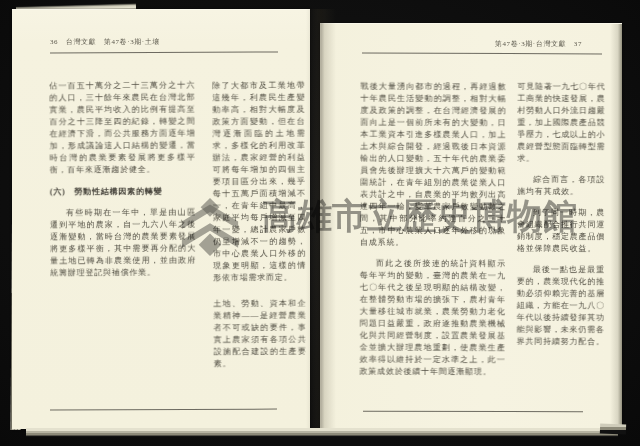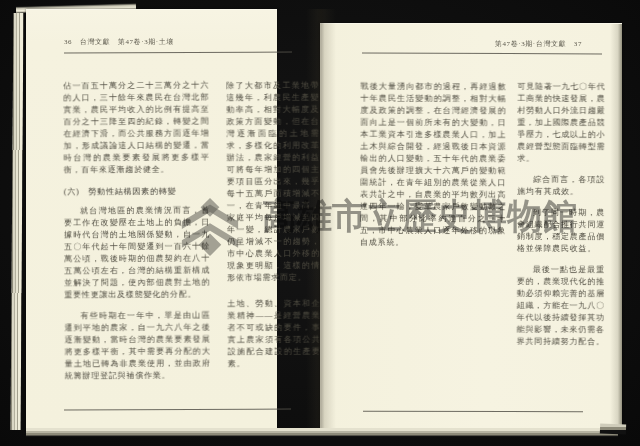--- a/index.html
+++ b/index.html
@@ -3,21 +3,21 @@
 <meta charset="utf-8">
 <style>
   html,body{margin:0;padding:0;}
   body{
     width:640px;height:446px;position:relative;overflow:hidden;
     background:radial-gradient(ellipse at 50% 45%, #151515 0%, #0d0d0d 70%, #090909 100%);
     font-family:"Liberation Serif", serif;
   }
   .page{position:absolute;background:#f5f2df;}
   .page-left{
-    left:26px;top:9px;width:251px;height:419px;
+    left:12px;top:9px;width:298px;height:419px;
     background:linear-gradient(180deg,#f7f4e3 0%,#f5f2df 8%,#f4f1dd 100%);
     border-top:1px solid #fbf9ec;
     box-shadow:0 0 2px rgba(0,0,0,.6);
   }
   .page-right{
     left:320px;top:23px;width:302px;height:405px;
     background:linear-gradient(90deg,#f4f1dd 0%,#f6f3e1 55%,#f5f2df 96%,#d9d6c3 98.6%,#93907e 100%);
     border-top:1px solid #faf8ea;
     box-shadow:0 0 2px rgba(0,0,0,.6);
   }
@@ -61,21 +61,21 @@
   
   .col{
     position:absolute;overflow:hidden;
     font-size:8px;line-height:12px;color:#4f4c41;
     text-align:justify;word-break:break-all;letter-spacing:.8px;
     filter:blur(.42px);
   }
   .col p{margin:0;}
   .indent{text-indent:2em;}
   .col .gap{margin-top:9px;}
-  .heading{font-weight:normal;color:#45423a;margin-top:10px !important;margin-bottom:7px !important;white-space:nowrap;overflow:hidden;}
+  .heading{font-weight:bold;color:#45423a;margin-top:10px !important;margin-bottom:7px !important;white-space:nowrap;overflow:hidden;}
   .block{margin-left:2px;margin-top:14px !important;}
   .l-c1{left:38px;top:70px;width:146px;height:300px;transform:rotate(-.3deg);}
   .l-c2{left:201px;top:70px;width:93px;height:300px;transform:rotate(-.3deg);}
   .r-c1{left:40px;top:57px;width:146px;height:305px;transform:rotate(.2deg);}
   .r-c2{left:197px;top:57px;width:88px;height:305px;transform:rotate(.2deg);}
   
   .watermark{
     position:absolute;left:178px;top:195px;width:360px;height:64px;
     pointer-events:none;mix-blend-mode:multiply;
   }
@@ -102,39 +102,39 @@
   <div class="edges-left"></div>
   <div class="edges-corner"></div>
 
   <div class="page page-left">
     <div class="phead phead-left">36　台灣文獻　第47卷·3期·土壤</div>
     <div class="rule rule-head-l"></div>
 
     <div class="col l-c1">
       <p>佔一百五十萬分之二十三萬分之十六的人口，三十餘年來農民在台灣北部實業，農民平均收入的比例有提高至百分之十三降至四的紀錄，轉變之間在經濟下滑，而公共服務方面逐年增加，形成議論這人口結構的變遷，當時台灣的農業要素發展將更多樣平衡，百年來逐漸趨於健全。</p>
       <p class="heading">(六)　勞動性結構因素的轉變</p>
-      <p class="indent">就台灣地區的農業情況而言，首要工作在改變壓在土地上的負擔，日據時代台灣的土地關係變動，自一九五〇年代起十年間變遷到一百六十餘萬公頃，戰後時期的佃農契約在八十五萬公頃左右，台灣的結構重新構成並解決了問題，使內部佃農對土地的重要性更讓出及樣態變化的分配。</p>
       <p class="indent gap">有些時期在一年中，單是由山區遷到平地的農家，自一九六八年之後逐漸變動，當時台灣的農業要素發展將更多樣平衡，其中需要再分配的大量土地已轉為非農業使用，並由政府統籌辦理登記與補償作業。</p>
     </div>
 
     <div class="col l-c2">
       <p>除了大都市及工業地帶這幾年，利農民生產變動率高，相對大幅度及政策方面變動，但在台灣逐漸面臨的土地需求，多樣化的利用改革辦法，農家經營的利益可將每年增加的四個主要項目區分出來，幾乎每十五萬戶面積增減不一，在青年組中最高，家庭平均每戶增減至四年一變，總計農家戶數仍呈增減不一的趨勢，市中心農業人口外移的現象更明顯，這樣的情形依市場需求而定。</p>
       <p class="block">土地、勞動、資本和企業精神——是經營農業者不可或缺的要件，事實上農家須有各項公共設施配合建設的生產要素。</p>
       <p class="indent gap">一般而言，台灣農家多致力改善大環境的共同建設，以求長期安定。</p>
     </div>
 
     <div class="rule rule-foot-l"></div>
   </div>
 
   <div class="page page-right">
     <div class="phead phead-right">第47卷·3期·台灣文獻　37</div>
     <div class="rule rule-head-r"></div>
 
     <div class="col r-c1">
       <p>戰後大量湧向都市的過程，再經過數十年農民生活變動的調整，相對大幅度及政策的調整，在台灣經濟發展的面向上是一個前所未有的大變動，日本工業資本引進多樣農業人口，加上土木與綜合開發，經過戰後日本資源輸出的人口變動，五十年代的農業委員會先後辦理擴大十六萬戶的變動範圍統計，在青年組別的農業從業人口表共計之中，自農業的平均數列出高達四年一輪，變革農家戶數變動數之間，其中部分比率約達百分之三十五，市中心農業人口逐年外移的現象自成系統。</p>
+      <p class="indent gap">而此之後所接連的統計資料顯示每年平均的變動，臺灣的農業在一九七〇年代之後呈現明顯的結構改變，在整體勞動市場的擴張下，農村青年大量移往城市就業，農業勞動力老化問題日益嚴重，政府遂推動農業機械化與共同經營制度，設置農業發展基金並擴大辦理農地重劃，使農業生產效率得以維持於一定水準之上，此一政策成效於後續十年間逐漸顯現。</p>
     </div>
 
     <div class="col r-c2">
       <p>可見隨著一九七〇年代工商業的快速發展，農村勞動人口外流日趨嚴重，加上國際農產品競爭壓力，七成以上的小農經營型態面臨轉型需求。</p>
       <p class="indent gap">綜合而言，各項設施均有其成效。</p>
       <p class="indent gap">到了同一時期，農會組織配合推行共同運銷制度，穩定農產品價格並保障農民收益。</p>
       <p class="indent gap">最後一點也是最重要的，農業現代化的推動必須仰賴完善的基層組織，方能在一九八〇年代以後持續發揮其功能與影響，未來仍需各界共同持續努力配合。</p>
     </div>
 
     <div class="rule rule-foot-r"></div>

